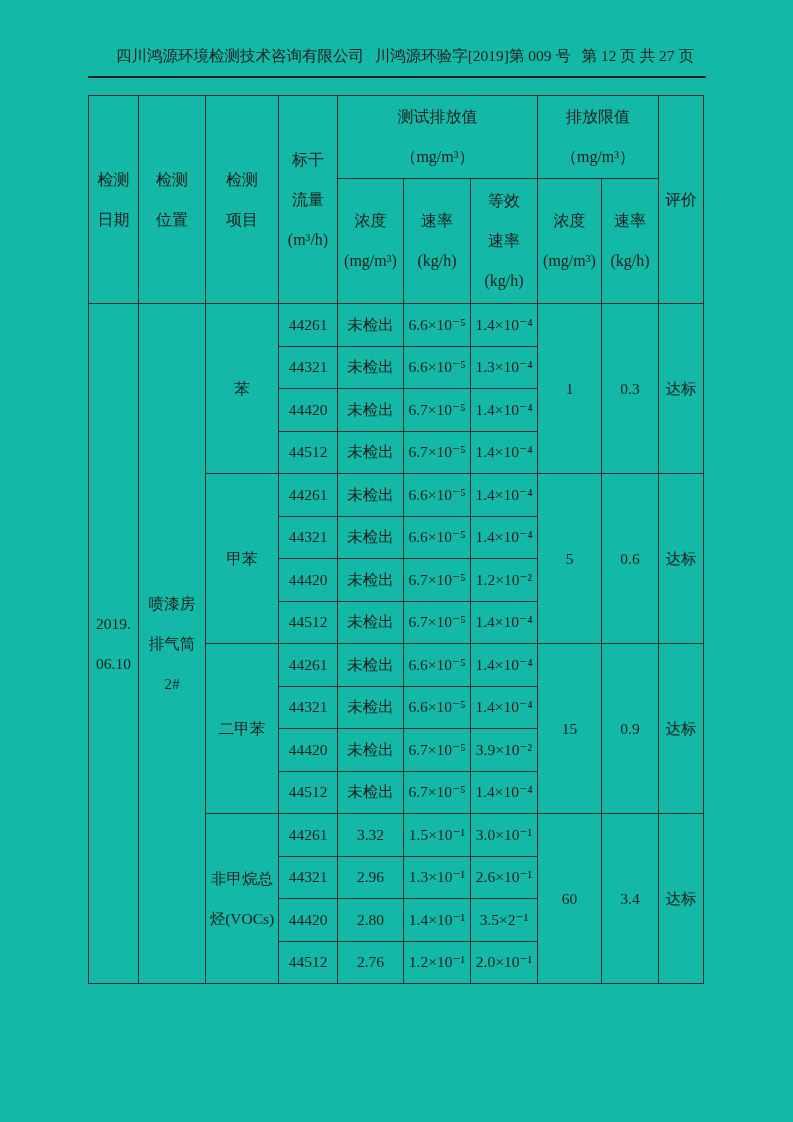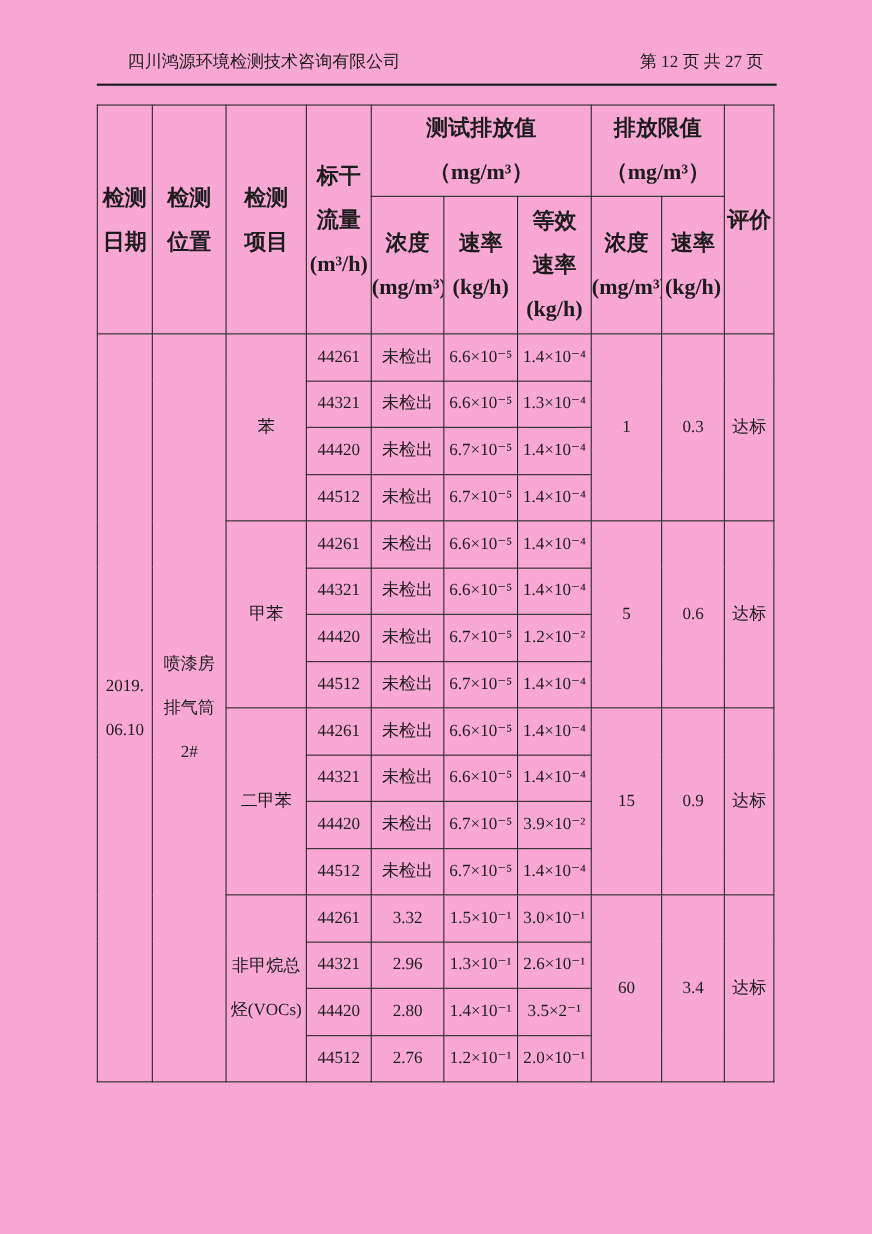--- a/index.html
+++ b/index.html
@@ -1,57 +1,58 @@
 <!DOCTYPE html>
 <html><head>
 <meta charset="utf-8">
 <style>
   html,body{margin:0;padding:0;background:#ffffff;}
   body{width:793px;height:1122px;position:relative;
        font-family:"Liberation Serif","DejaVu Serif",serif;color:#1c1c1c;}
-  .page{position:absolute;inset:0;background:#f9a8d4;}
+  .page{position:absolute;inset:0;background:#14b8a6;}
 
   
   .page-header{
     position:absolute;left:88px;top:46px;width:618px;
     display:flex;justify-content:space-between;align-items:flex-end;
     padding:0 12px 9px 28px;box-sizing:border-box;
     border-bottom:2.5px solid #1e1e1e;
     font-size:15.5px;white-space:nowrap;
   }
 
   
   table.report{
     position:absolute;left:88px;top:95px;
     border-collapse:collapse;table-layout:fixed;width:615px;
   }
   .report th,.report td{
     border:1.5px solid #2a2a2a;
     padding:0;text-align:center;vertical-align:middle;
     white-space:pre-line;overflow:hidden;
   }
-  .report th{font-weight:bold;font-size:20px;line-height:40px;}
+  .report th{font-weight:normal;font-size:16px;line-height:40px;}
   .report td{font-size:15.5px;line-height:40px;font-weight:normal;}
   .th-tall{line-height:55px;}
   .th-flow{line-height:46px;}
   tr.hr1{height:83px;}
   tr.hr2{height:125px;}
   tr.dr{height:42.5px;}
   .bt{border-top:2.5px solid #1e1e1e;}
   .bb{border-bottom:3px solid #1e1e1e;}
   .bl{border-left:2px solid #1e1e1e;}
   .br0{border-right:none;}
 </style>
 </head>
 <body>
 
 <div class="page">
 
   <div class="page-header">
     <span>四川鸿源环境检测技术咨询有限公司</span>
+    <span>川鸿源环验字[2019]第 009 号</span>
     <span>第 12 页 共 27 页</span>
   </div>
 
   <table class="report">
     <colgroup>
       <col style="width:50px">
         <col style="width:67px">
         <col style="width:73px">
       <col style="width:59px">
         <col style="width:66px">

